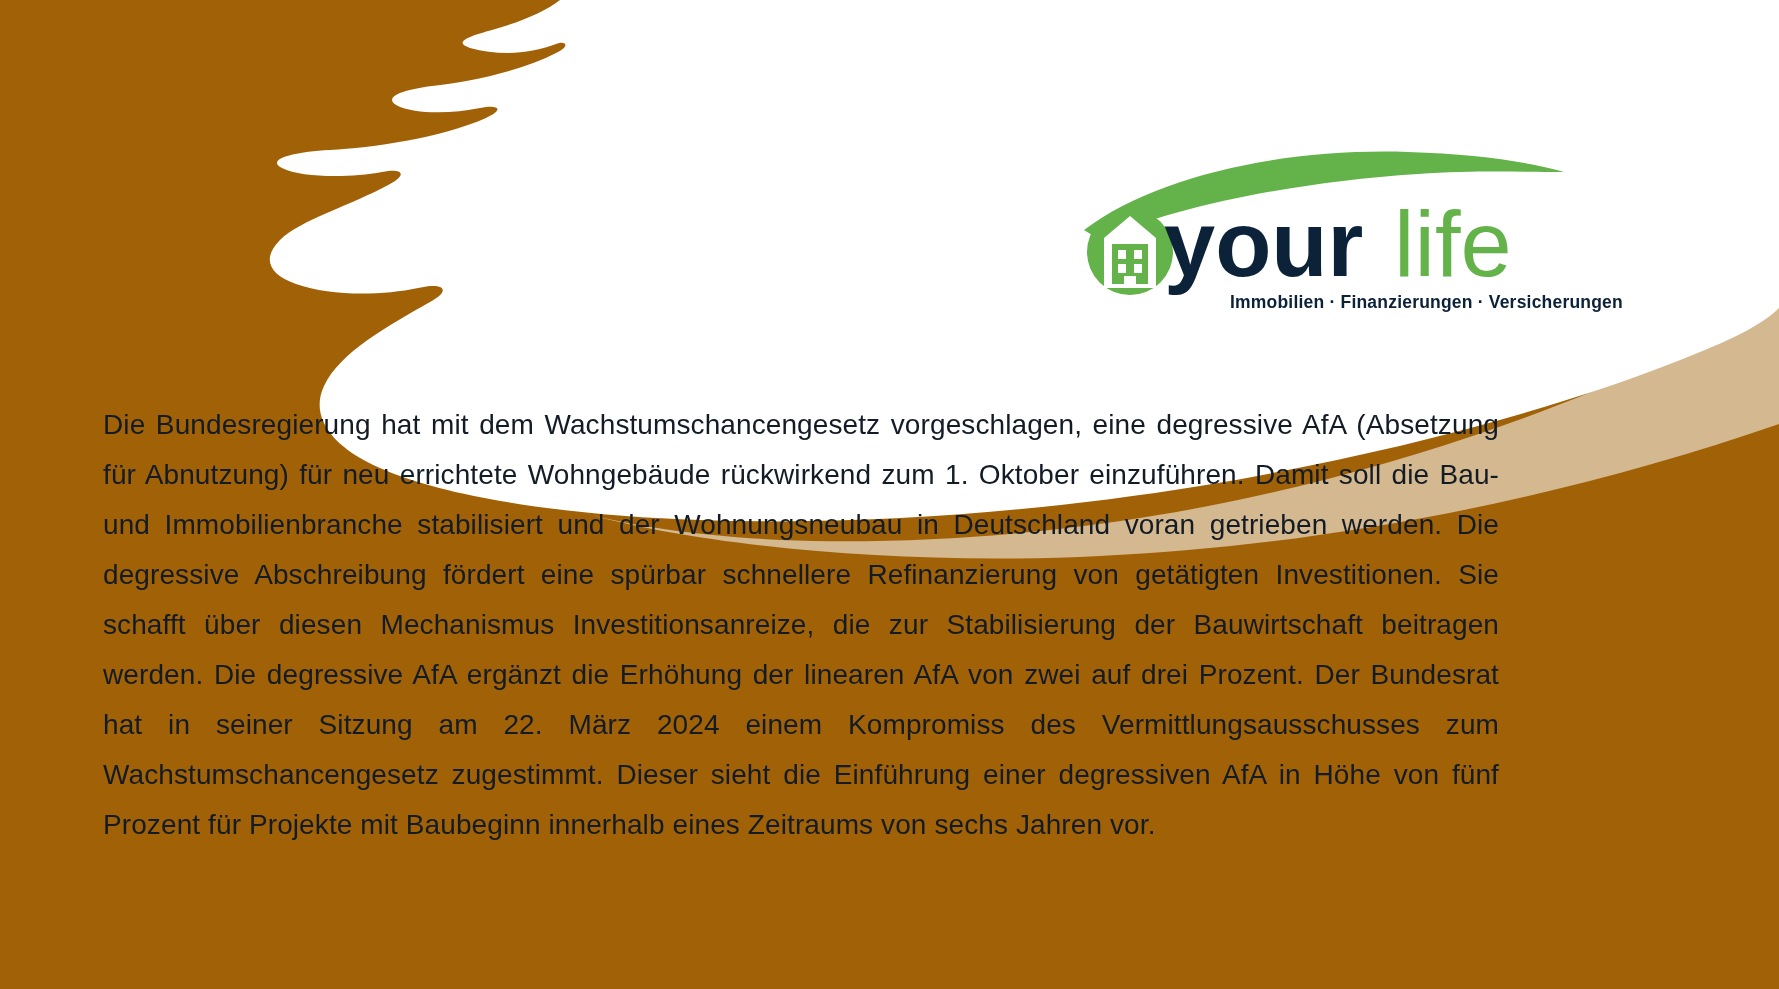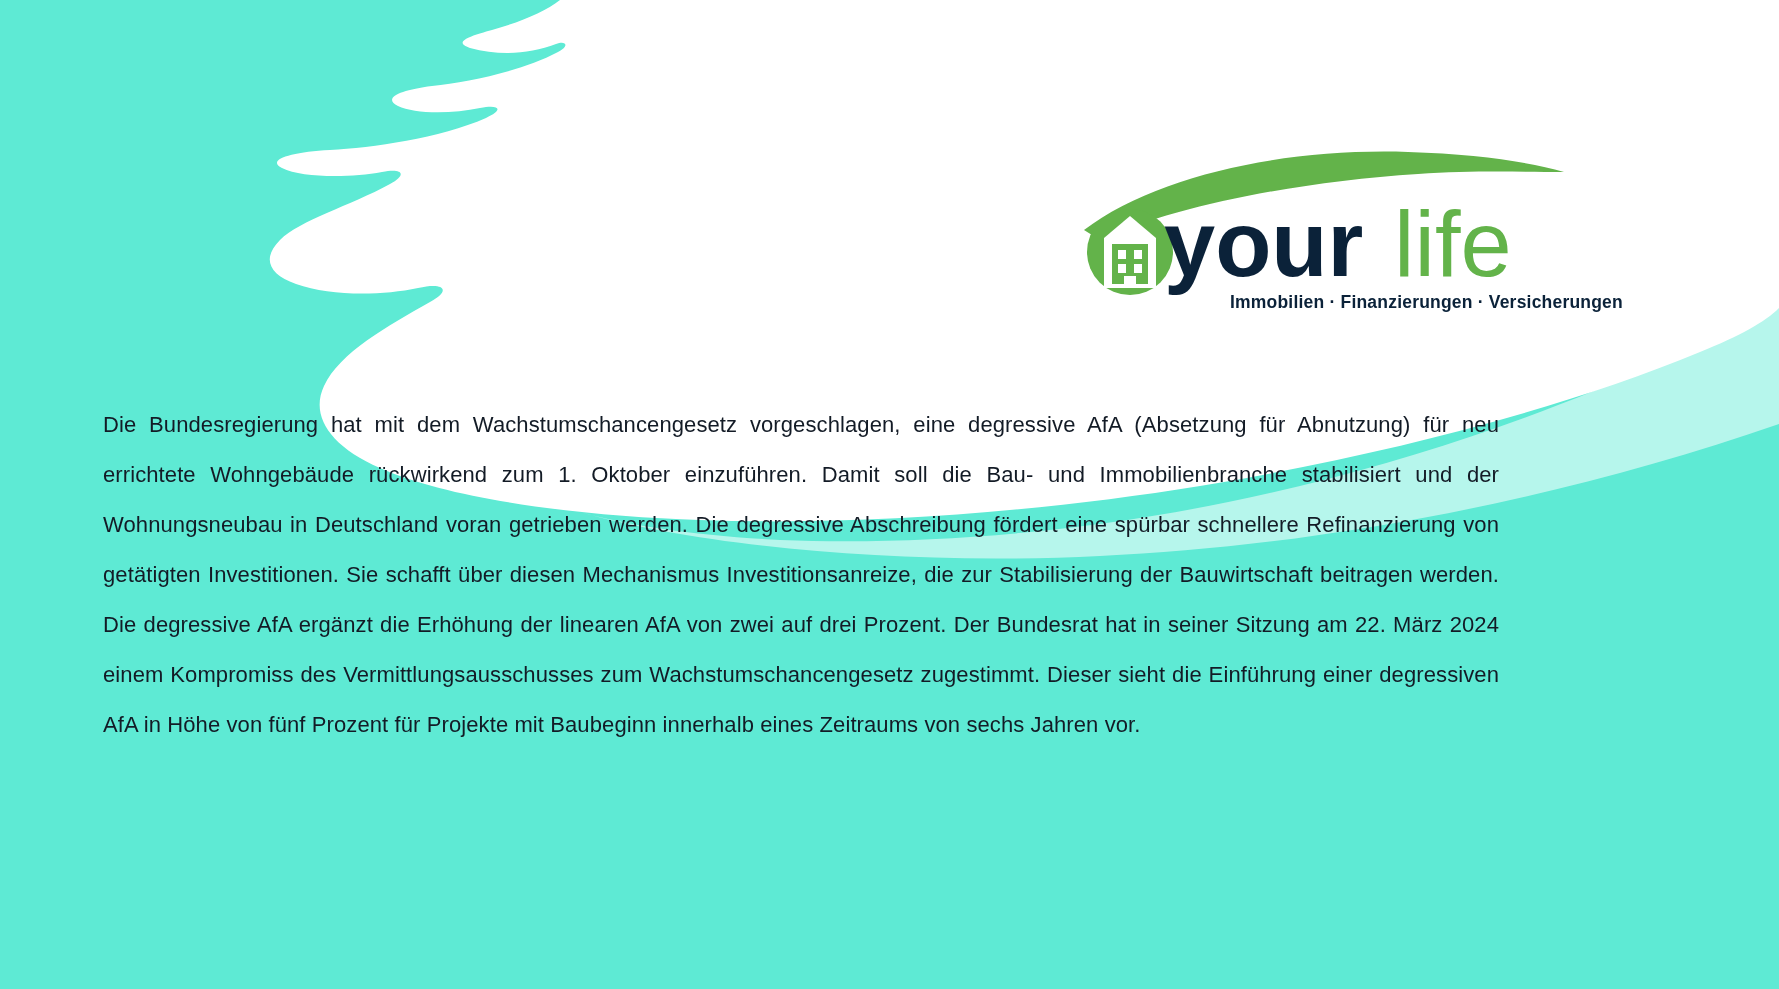--- a/index.html
+++ b/index.html
@@ -11,21 +11,21 @@
     height: 989px;
     background: #f0f0f0;
     font-family: "Liberation Sans", sans-serif;
     overflow: hidden;
     position: relative;
   }
 
   .slide {
     position: absolute;
     inset: 0;
-    background: #5eead4;
+    background: #a16207;
     overflow: hidden;
   }
 
   
   .swoosh-layer {
     position: absolute;
     inset: 0;
     pointer-events: none;
   }
   .swoosh-layer svg {
@@ -50,21 +50,21 @@
 
   
   .body-copy {
     position: absolute;
     left: 103px;
     top: 400px;
     width: 1396px;
     text-align: justify;
     text-justify: inter-word;
     color: #131b26;
-    font-size: 22px;
+    font-size: 28px;
     line-height: 50px;
     letter-spacing: 0.1px;
   }
   .body-copy p {
     margin: 0;
   }
 </style>
 </head>
 <body>
 

